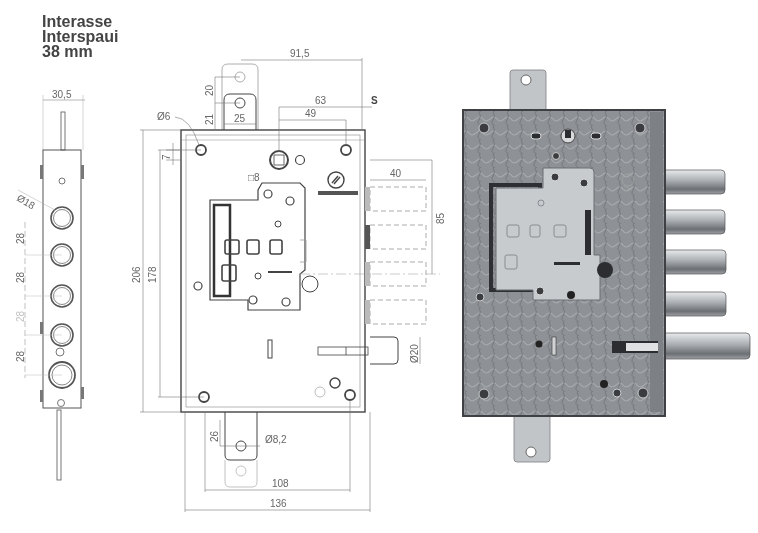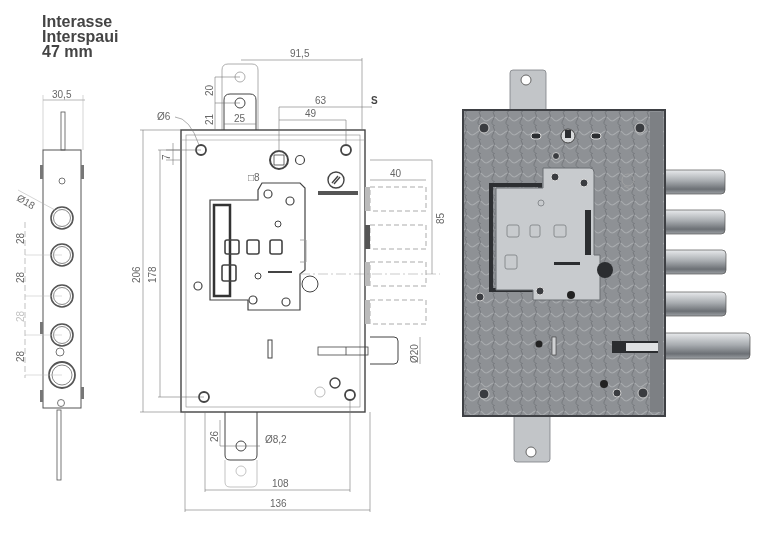--- a/index.html
+++ b/index.html
@@ -8,21 +8,21 @@
   .title .it{}
   svg{position:absolute;left:0;top:0;}
   .dim{font-family:"Liberation Sans",sans-serif;font-size:10px;fill:#666;}
 </style>
 </head>
 <body>
 
 <div class="title">
   <div>Interasse</div>
   <div class="it">Interspaui</div>
-  <div>47 mm</div>
+  <div>38 mm</div>
 </div>
 
 <svg width="758" height="533" viewBox="0 0 758 533">
   <defs>
     <pattern id="tex" width="14" height="14" patternUnits="userSpaceOnUse">
       <rect width="14" height="14" fill="#8e9195"></rect>
       <path d="M0 7 Q4 3 7 7 T14 7" stroke="#a8abae" stroke-width="1.2" fill="none"></path>
       <path d="M3 0 Q6 4 3 8 T5 14" stroke="#6f7276" stroke-width="0.8" fill="none"></path>
     </pattern>
     <linearGradient id="boltg" x1="0" y1="0" x2="0" y2="1">

